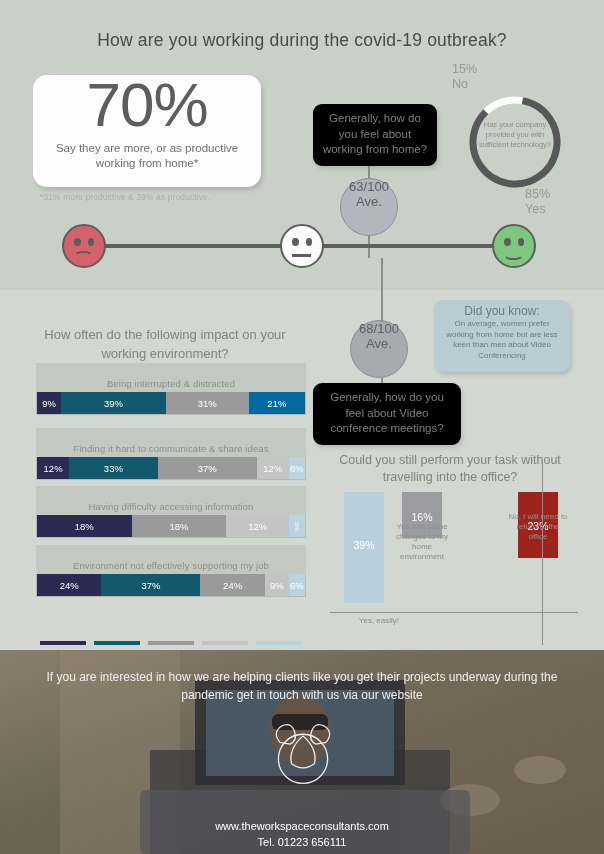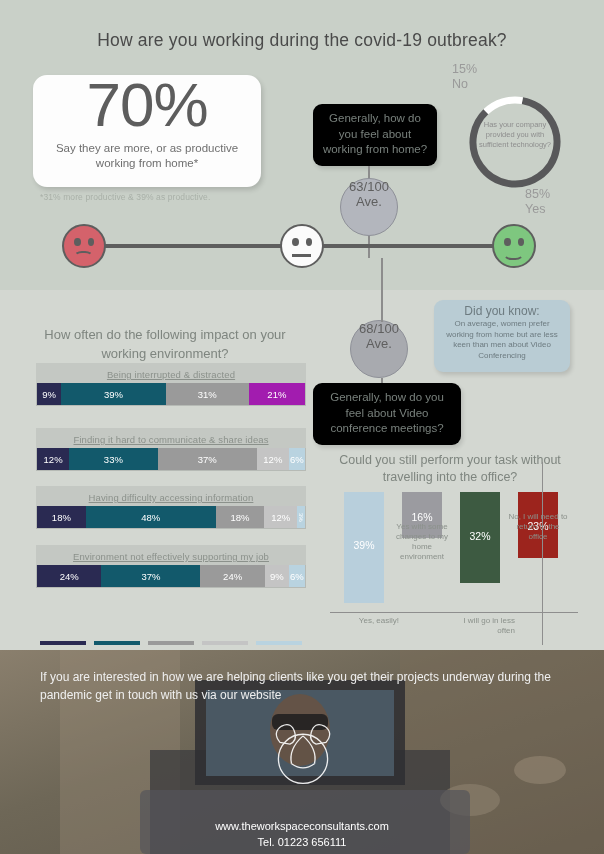--- a/index.html
+++ b/index.html
@@ -100,21 +100,21 @@
   #donut-yes { left:525px; top:187px; text-align:left; }
 
   
   .q-left {
     position:absolute; left:40px; top:325px; width:250px; text-align:center;
     font-size:13px; color:#7e857f; line-height:19px;
   }
   .barblock { position:absolute; left:36px; width:270px; }
   .barlabel {
     background:#c4c8c3; color:#8b918b; font-size:9.5px;
-    text-align:center; padding:6px 0 3px; letter-spacing:.1px;text-decoration:underline;
+    text-align:center; padding:15px 0 3px; letter-spacing:.1px;
   }
   .barrow {
     display:flex; height:23px; border:1px solid #b6bab5; border-top:none;
   }
   .seg {
     display:flex; align-items:center; justify-content:center;
     font-size:9.5px; color:#ffffff; overflow:hidden; white-space:nowrap;
   }
   .seg.tiny { font-size:6px; writing-mode:vertical-rl; }
 
@@ -151,21 +151,21 @@
     font-size:8px; color:#8b918b; line-height:10px;
   }
   .rbar .xlab {
     position:absolute; top:124px; width:70px; left:-15px; text-align:right;
     font-size:8px; color:#8b918b; line-height:10px;
   }
 
   
   .foot-photo { position:absolute; inset:0; }
   .foot-text {
-    position:absolute; left:40px; top:18px; width:524px; text-align:left;
+    position:absolute; left:40px; top:18px; width:524px; text-align:center;
     font-size:12px; color:#efefef; line-height:18px; z-index:4;
   }
   .foot-logo { position:absolute; left:262px; top:58px; width:82px; height:82px; z-index:4; }
   .foot-links {
     position:absolute; left:0; top:168px; width:604px; text-align:center;
     font-size:11px; color:#ffffff; line-height:16px; z-index:4;
   }
 </style>
 </head>
 <body>
@@ -225,38 +225,37 @@
   </div>
 
   <div class="q-left">How often do the following impact on your working environment?</div>
   <div id="left-bars">
       <div class="barblock" style="top: 363px;">
         <div class="barlabel">Being interrupted &amp; distracted</div>
         <div class="barrow">
           <div class="seg" style="flex: 9 0 0px; background: rgb(42, 42, 82);">9%</div>
           <div class="seg" style="flex: 39 0 0px; background: rgb(18, 89, 107);">39%</div>
           <div class="seg" style="flex: 31 0 0px; background: rgb(154, 154, 154);">31%</div>
-          <div class="seg" style="flex: 21 0 0px; background: #a21caf; color: rgb(255, 255, 255);">21%</div>
+          <div class="seg" style="flex: 21 0 0px; background: #0369a1; color: rgb(255, 255, 255);">21%</div>
         </div>
       </div>
       <div class="barblock" style="top: 428px;">
         <div class="barlabel">Finding it hard to communicate &amp; share ideas</div>
         <div class="barrow">
           <div class="seg" style="flex: 12 0 0px; background: rgb(42, 42, 82);">12%</div>
           <div class="seg" style="flex: 33 0 0px; background: rgb(18, 89, 107);">33%</div>
           <div class="seg" style="flex: 37 0 0px; background: rgb(154, 154, 154);">37%</div>
           <div class="seg" style="flex: 12 0 0px; background: rgb(196, 196, 196); color: rgb(255, 255, 255);">12%</div>
           <div class="seg" style="flex: 6 0 0px; background: rgb(185, 211, 224); color: rgb(255, 255, 255);">6%</div>
         </div>
       </div>
       <div class="barblock" style="top: 486px;">
         <div class="barlabel">Having difficulty accessing information</div>
         <div class="barrow">
           <div class="seg" style="flex: 18 0 0px; background: rgb(42, 42, 82);">18%</div>
-          <div class="seg" style="flex: 48 0 0px; background: rgb(18, 89, 107);">48%</div>
           <div class="seg" style="flex: 18 0 0px; background: rgb(154, 154, 154);">18%</div>
           <div class="seg" style="flex: 12 0 0px; background: rgb(196, 196, 196); color: rgb(255, 255, 255);">12%</div>
           <div class="seg tiny" style="flex: 3 0 0px; background: rgb(185, 211, 224); color: rgb(255, 255, 255);">3%</div>
         </div>
       </div>
       <div class="barblock" style="top: 545px;">
         <div class="barlabel">Environment not effectively supporting my job</div>
         <div class="barrow">
           <div class="seg" style="flex: 24 0 0px; background: rgb(42, 42, 82);">24%</div>
           <div class="seg" style="flex: 37 0 0px; background: rgb(18, 89, 107);">37%</div>
@@ -308,26 +307,20 @@
         <div class="fill" style="height: 111.15px; background: rgb(184, 207, 220);">
           <div class="val">39%</div>
         </div>
         <div class="xlab">Yes, easily!</div>
       </div>
       <div class="rbar" style="left: 72px; height: 120px;">
         <div class="fill" style="height: 45.6px; background: rgb(155, 155, 160);">
           <div class="val">16%</div>
         </div>
         <div class="cap" style="bottom: 49.6px;">Yes with some changes to my home environment</div>
-      </div>
-      <div class="rbar" style="left: 130px; height: 120px;">
-        <div class="fill" style="height: 91.2px; background: rgb(61, 90, 65);">
-          <div class="val">32%</div>
-        </div>
-        <div class="xlab">I will go in less often</div>
       </div>
       <div class="rbar" style="left: 188px; height: 120px;">
         <div class="fill" style="height: 65.55px; background: rgb(156, 36, 29);">
           <div class="val">23%</div>
         </div>
         <div class="cap" style="bottom: 69.55px;">No, I will need to return to the office</div>
       </div>
     </div>
   <div class="raxis"></div>
   <div class="rvline"></div>

